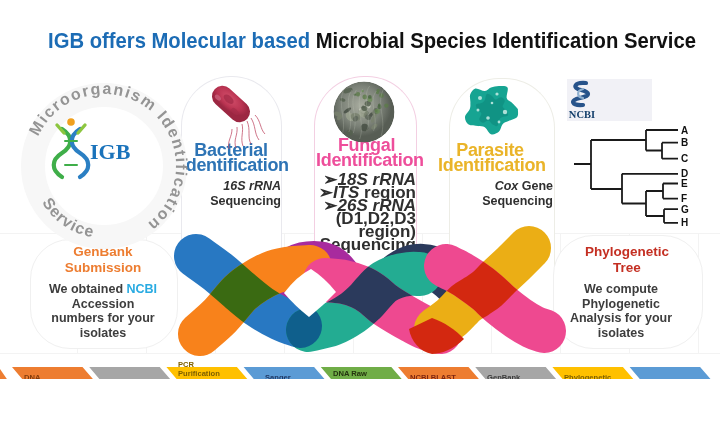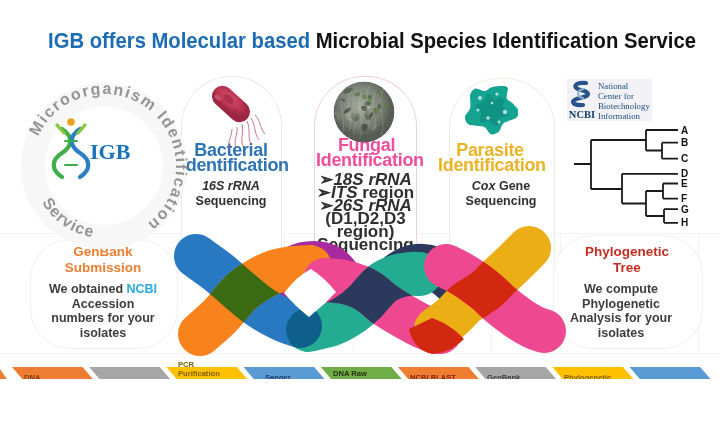--- a/index.html
+++ b/index.html
@@ -2,21 +2,21 @@
 <html><head><meta charset="utf-8">
 <style>
 html,body{margin:0;padding:0;background:#fff;}
 #page{position:relative;width:720px;height:379px;overflow:hidden;background:#fff;
   font-family:"Liberation Sans",sans-serif;text-decoration:underline;}
 .abs{position:absolute;}
 #title{left:12px;top:28px;width:720px;text-align:center;font-size:22px;font-weight:bold;color:#111;transform:scaleX(0.92);transform-origin:50% 50%;white-space:nowrap;}
 #title .b{color:#1c6cb5;}
 .card{border:1px solid #ececec;border-bottom:none;background:#fff;border-radius:50px 50px 0 0;}
 .ctitle{width:100%;text-align:center;font-weight:bold;font-size:18px;line-height:15px;letter-spacing:-0.3px;}
-.cbody{width:100%;text-align:center;font-weight:bold;font-size:12.5px;line-height:15px;color:#2f2f2f;}
+.cbody{width:100%;text-align:right;font-weight:bold;font-size:12.5px;line-height:15px;color:#2f2f2f;}
 .scard{background:#fff;border:1px solid #f0f0f0;border-radius:40px;}
 .stitle{width:100%;text-align:center;font-weight:bold;font-size:13.5px;line-height:15.5px;}
 .sbody{width:100%;text-align:center;font-weight:bold;font-size:12.5px;line-height:14.7px;color:#3d3d3d;}
 .gl{background:#f3f3f3;}
 .alab{position:absolute;font-weight:bold;font-size:7.6px;line-height:8.6px;}
 </style></head>
 <body>
 <div id="page">
 
 <div class="abs gl" style="left:0;top:233px;width:720px;height:1px;"></div>
@@ -49,21 +49,20 @@
 
 <div class="abs scard" style="left:30px;top:239px;width:146px;height:108px;"></div>
 <div class="abs stitle" style="left:30px;top:244px;width:146px;color:#ed7d31;">GenBank<br>Submission</div>
 <div class="abs sbody" style="left:22px;top:282px;width:162px;">We obtained <span style="color:#29abe2;">NCBI</span><br>Accession<br>numbers for your<br>isolates</div>
 
 <div class="abs scard" style="left:553px;top:235px;width:148px;height:112px;"></div>
 <div class="abs stitle" style="left:553px;top:244px;width:148px;color:#c42f22;">Phylogenetic<br>Tree</div>
 <div class="abs sbody" style="left:541px;top:282px;width:160px;">We compute<br>Phylogenetic<br>Analysis for your<br>isolates</div>
 
 <div class="abs" style="left:567px;top:79px;width:85px;height:42px;background:#f1f1f6;"></div>
-<div class="abs" style="left:598px;top:82px;width:60px;font-family:'Liberation Serif',serif;font-size:8.8px;line-height:9.9px;color:#1f4e79;">National<br>Center for<br>Biotechnology<br>Information</div>
 <div class="abs" style="left:567px;top:109px;width:30px;text-align:center;font-family:'Liberation Serif',serif;font-weight:bold;font-size:10.5px;color:#143f6b;">NCBI</div>
 
 <svg class="abs" style="left:0;top:0;" width="720" height="430" viewBox="0 0 720 430">
 <defs>
 <path id="p_blue" d="M196.0,256.0 C199.7,258.7 210.7,266.2 218.0,272.0 C225.3,277.8 233.0,285.2 240.0,291.0 C247.0,296.8 253.2,302.3 260.0,307.0 C266.8,311.7 274.3,315.8 281.0,319.0 C287.7,322.2 296.8,324.8 300.0,326.0"></path>
 <path id="p_teal" d="M308.0,330.0 C312.0,329.0 324.7,326.8 332.0,324.0 C339.3,321.2 346.5,316.7 352.0,313.0 C357.5,309.3 361.5,305.3 365.0,302.0 C368.5,298.7 370.0,296.2 373.0,293.0 C376.0,289.8 379.3,285.7 383.0,283.0 C386.7,280.3 390.7,278.5 395.0,277.0 C399.3,275.5 404.8,274.5 409.0,274.0 C413.2,273.5 418.2,274.0 420.0,274.0"></path>
 <path id="p_pink2" d="M446.0,266.0 C448.0,267.0 453.8,269.7 458.0,272.0 C462.2,274.3 466.2,276.7 471.0,280.0 C475.8,283.3 482.0,287.8 487.0,292.0 C492.0,296.2 495.8,300.7 501.0,305.0 C506.2,309.3 512.7,314.3 518.0,318.0 C523.3,321.7 528.7,324.8 533.0,327.0 C537.3,329.2 542.2,330.3 544.0,331.0"></path>
 <path id="p_orange" d="M200.0,334.0 C203.3,331.0 213.3,322.8 220.0,316.0 C226.7,309.2 234.0,298.8 240.0,293.0 C246.0,287.2 250.3,284.5 256.0,281.0 C261.7,277.5 267.8,274.2 274.0,272.0 C280.2,269.8 287.0,268.8 293.0,268.0 C299.0,267.2 307.2,267.2 310.0,267.0"></path>
 <path id="p_pink1" d="M325.0,280.0 C328.2,280.3 338.2,280.8 344.0,282.0 C349.8,283.2 355.3,285.0 360.0,287.0 C364.7,289.0 368.0,291.2 372.0,294.0 C376.0,296.8 379.7,300.8 384.0,304.0 C388.3,307.2 393.3,310.2 398.0,313.0 C402.7,315.8 407.3,318.5 412.0,321.0 C416.7,323.5 421.3,326.2 426.0,328.0 C430.7,329.8 437.7,331.3 440.0,332.0"></path>
 <path id="p_yellow" d="M436.0,329.0 C438.7,327.0 447.0,321.3 452.0,317.0 C457.0,312.7 461.8,306.5 466.0,303.0 C470.2,299.5 473.5,298.3 477.0,296.0 C480.5,293.7 483.5,292.0 487.0,289.0 C490.5,286.0 493.7,282.2 498.0,278.0 C502.3,273.8 507.8,269.0 513.0,264.0 C518.2,259.0 526.3,250.7 529.0,248.0"></path>

